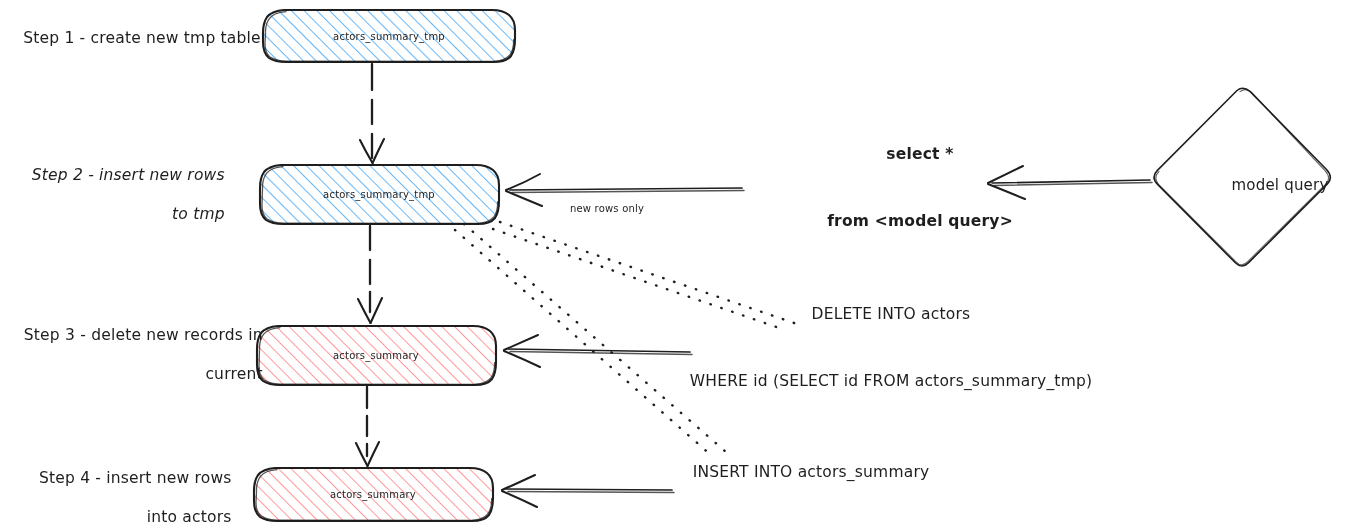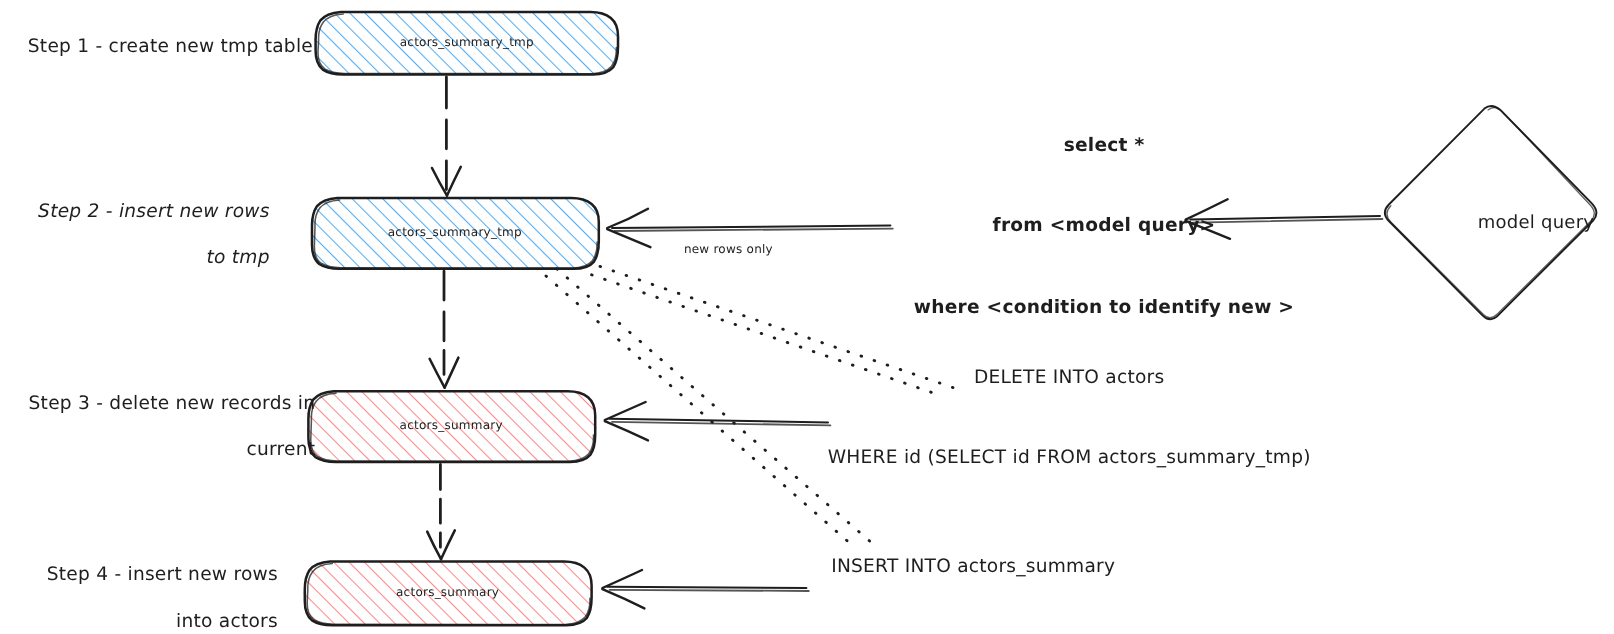--- a/index.html
+++ b/index.html
@@ -212,21 +212,20 @@
 
   <div class="node-label" style="left:373px; top:495px;">actors_summary</div>
 
   <div class="node-label diamond-label" style="left:1242px; top:186px;margin-left:38px;">model query</div>
 
   <div class="edge-label" style="left:607px; top:209px;">new rows only</div>
 
   <div class="sql-block" style="left:920px; top:188px;font-weight:bold;">
     <span class="sql-line">select *</span>
     <span class="sql-line">from &lt;model query&gt;</span>
-    <span class="sql-line">where &lt;condition to identify new &gt;</span>
   </div>
 
   <div class="sql-block" style="left:891px; top:348px;">
     <span class="sql-line">DELETE INTO actors</span>
     <span class="sql-line">WHERE id (SELECT id FROM actors_summary_tmp)</span>
   </div>
 
   <div class="sql-block" style="left:811px; top:472px;">
     <span class="sql-line">INSERT INTO actors_summary</span>
   </div>

